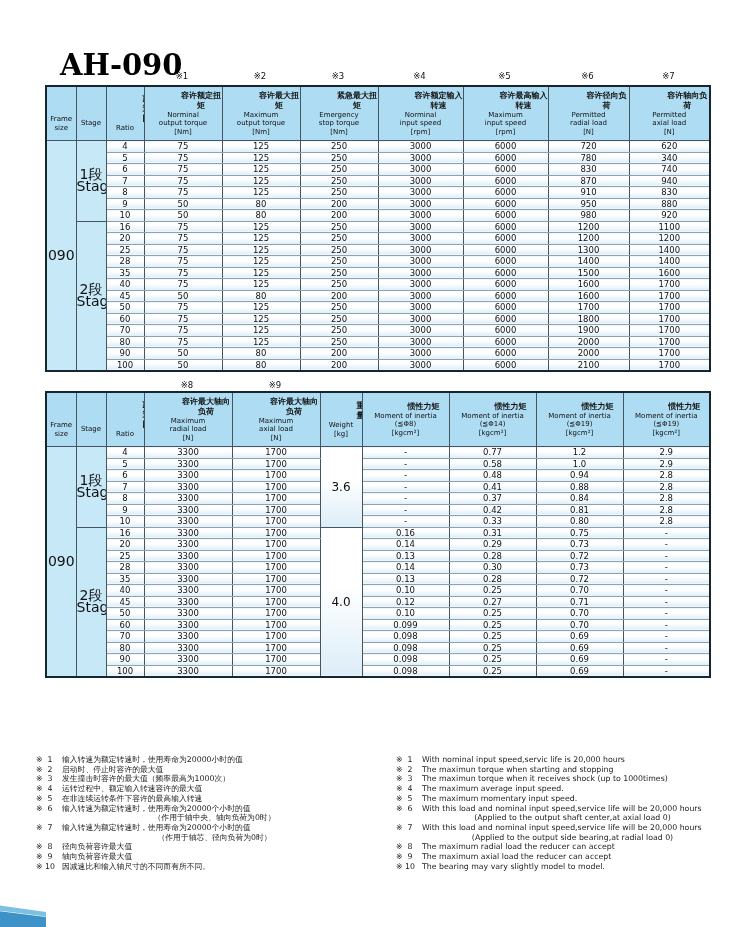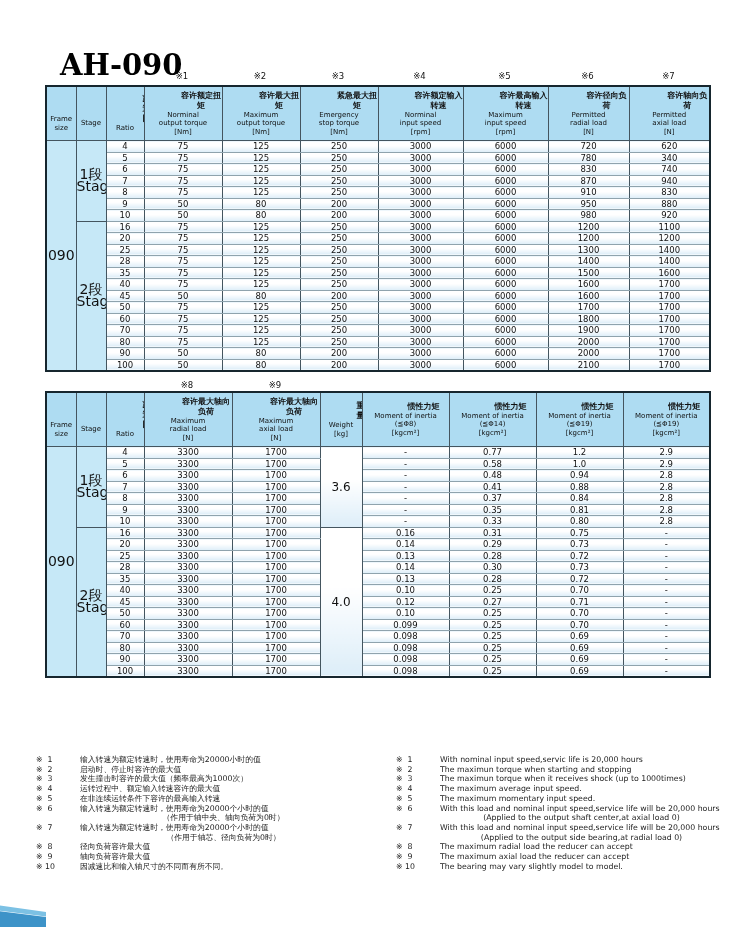--- a/index.html
+++ b/index.html
@@ -31,21 +31,21 @@
        border-top-color:var(--bdr-h);border-bottom-color:var(--bdr-h);
        background:linear-gradient(180deg,#ffffff 0%,#ffffff 40%,var(--tint) 100%);}
   .spec tbody td.merged{background:var(--mer);font-size:14px;line-height:11.5px;white-space:pre-line;
        border-color:var(--bdr);}
   .spec tbody td.weight{font-size:12px;border-color:var(--bdr);}
   .footnotes{position:absolute;top:755px;left:36px;width:708px;display:flex;}
   .fn-col{width:352px;}
   .fn-col.en{width:356px;padding-left:8px;box-sizing:border-box;}
   .fn-line{display:flex;font-size:7.8px;line-height:9.7px;color:#222;}
   .fn-mark{flex:0 0 26px;white-space:pre;}
-  .fn-text{flex:1;white-space:nowrap;overflow:hidden;margin-left:18px;}
+  .fn-text{flex:1;white-space:nowrap;overflow:hidden;}
   .fn-line.cont .fn-text{padding-left:5px;text-align:center;}
   .wedge,.wedge2{position:absolute;left:0;bottom:0;}
   .wedge{width:46px;height:24px;background:var(--accent);
        clip-path:polygon(0 34%,100% 58%,100% 100%,0 100%);}
   .wedge2{width:46px;height:24px;background:#7cc1e4;
        clip-path:polygon(0 10%,100% 38%,100% 56%,0 32%);}
 </style>
 </head>
 <body>
 
@@ -471,21 +471,21 @@
           <td>-</td>
           <td>0.37</td>
           <td>0.84</td>
           <td>2.8</td>
         </tr>
         <tr>
           <td>9</td>
           <td>3300</td>
           <td>1700</td>
           <td>-</td>
-          <td>0.35</td>
+          <td>0.42</td>
           <td>0.81</td>
           <td>2.8</td>
         </tr>
         <tr>
           <td>10</td>
           <td>3300</td>
           <td>1700</td>
           <td>-</td>
           <td>0.33</td>
           <td>0.80</td>

